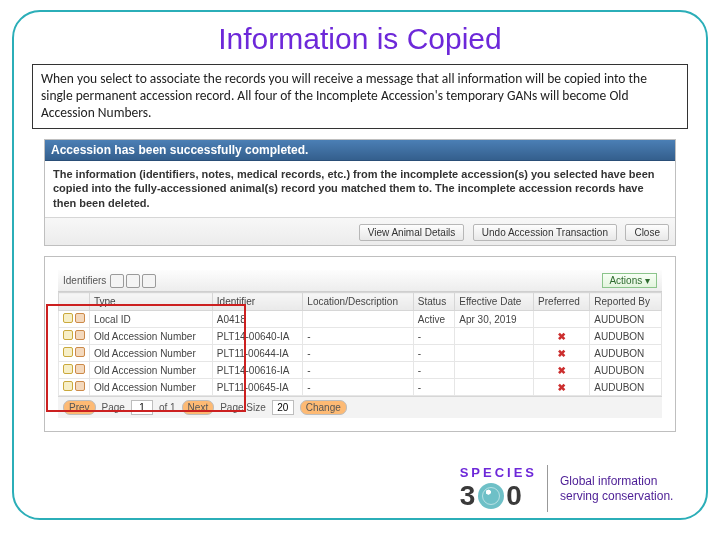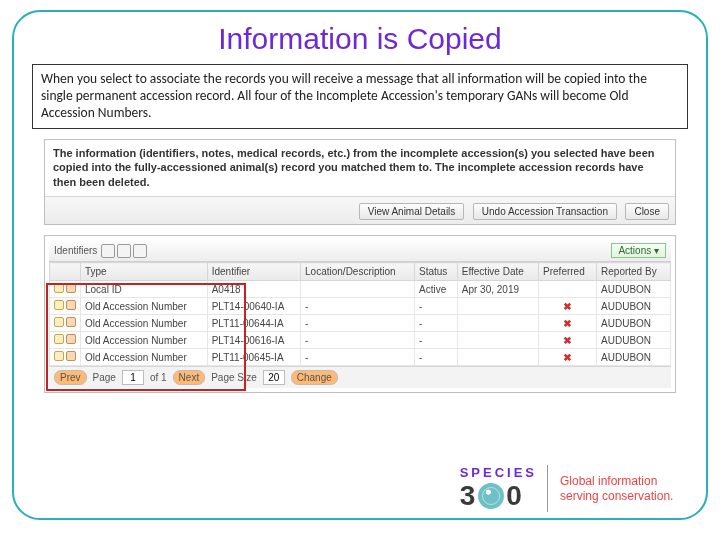--- a/index.html
+++ b/index.html
@@ -68,21 +68,21 @@
     font-size: 10px;
     color: #333;
     background: linear-gradient(#fdfdfd,#e8e8e8);
     border: 1px solid #b7b7b7;
     border-radius: 2px;
     padding: 2px 8px;
     margin-left: 4px;
     filter: blur(.15px);
   }
 
-  .screenshot2 { padding: 4px; }
+  .screenshot2 { padding: 13px; }
   .panelhead {
     background: linear-gradient(#fdfdfd,#ededed);
     border-bottom: 1px solid #cfcfcf;
     padding: 3px 5px;
     font-size: 10px;
     color: #555;
     display:flex; align-items:center; gap:4px;
     filter: blur(.3px);
   }
   .panelhead .icnbox { display:inline-flex; gap:2px; }
@@ -148,33 +148,34 @@
     font-family: Arial, sans-serif; font-size:28px; font-weight:700;
     letter-spacing:1px;
     color:#3a3a3a; display:flex;align-items:center;
   }
   .globe {
     width:26px;height:26px;border-radius:50%;background:
       radial-gradient(circle at 40% 35%,#fff 0 10%,#6ec0c7 12% 100%);
     display:inline-block;position:relative;margin:0 2px;
   }
   .globe::after{content:"";position:absolute;inset:4px;border:1px solid rgba(255,255,255,.5);border-radius:50%;}
-  .footer .tagline { font-size:12px;color:#ef4444;line-height:1.2;max-width:130px; }
+  .footer .tagline { font-size:12px;color:#4c1d95;line-height:1.2;max-width:130px; }
 
   .s2wrap { position:relative; }
 </style>
 </head>
 <body>
 
 <div class="slide-frame">
   <h1 class="title">Information is Copied</h1>
 
   <div class="intro-box">When you select to associate the records you will receive a message that all information will be copied into the single permanent accession record. All four of the Incomplete Accession's temporary GANs will become Old Accession Numbers.</div>
 
   <div class="screenshot1">
+    <div class="banner">Accession has been successfully completed.</div>
     <div class="msgbody">The information (identifiers, notes, medical records, etc.) from the incomplete accession(s) you selected have been copied into the fully-accessioned animal(s) record you matched them to. The incomplete accession records have then been deleted.</div>
     <div class="btnrow">
       <span class="winbtn">View Animal Details</span>
       <span class="winbtn">Undo Accession Transaction</span>
       <span class="winbtn">Close</span>
     </div>
   </div>
 
   <div class="s2wrap">
     <div class="screenshot2">

